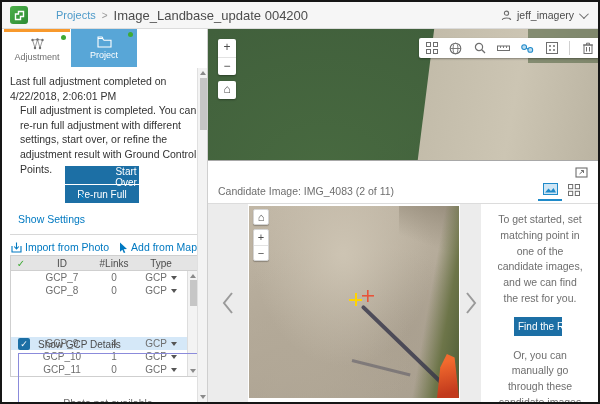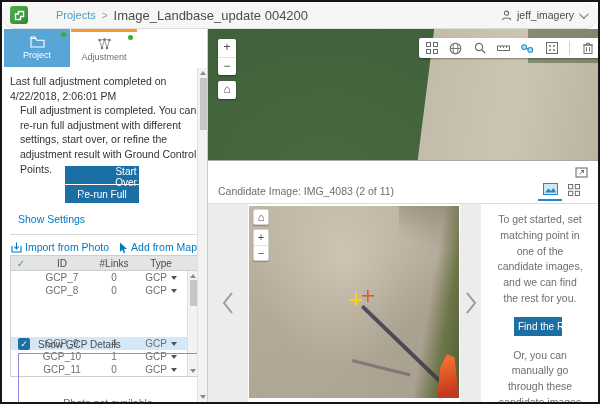--- a/index.html
+++ b/index.html
@@ -1,21 +1,21 @@
 <!DOCTYPE html>
 <html><head>
 <meta charset="utf-8">
 <style>
   * { box-sizing: border-box; margin: 0; padding: 0; }
   html,body { width:600px; height:404px; }
   body { font-family:"Liberation Sans", sans-serif; background:#fff; }
   #app { position:relative; width:600px; height:404px; border:2px solid #161616; overflow:hidden; background:#fff; }
 
   
-  .topbar { position:absolute; left:0; top:0; width:100%; height:27px; background:#f6f6f6; border-bottom:1px solid #dcdcdc; display:flex; align-items:center; z-index:30;border-radius:13px; }
+  .topbar { position:absolute; left:0; top:0; width:100%; height:27px; background:#f6f6f6; border-bottom:1px solid #dcdcdc; display:flex; align-items:center; z-index:30; }
   .logo { width:18px; height:18px; margin-left:8px; border-radius:3px; background:linear-gradient(135deg,#4db04a,#2e8b34); display:flex; align-items:center; justify-content:center; }
   .crumb { margin-left:28px; font-size:11px; color:#4d9ac9; cursor:pointer; }
   .crumb-sep { margin:0 6px; font-size:10px; color:#9a9a9a; }
   .tb-title { font-size:13px; color:#4c4c4c; }
   .user-box { margin-left:auto; margin-right:12px; display:flex; align-items:center; gap:5px; color:#4c4c4c; font-size:10.5px; cursor:pointer; }
   .chev-down-sm { width:7px; height:7px; border-right:1.5px solid #6e6e6e; border-bottom:1.5px solid #6e6e6e; transform:rotate(45deg) translateY(-2px); }
 
   
   .left-panel { position:absolute; left:0; top:27px; width:206px; bottom:0; background:#fff; z-index:20; border-right:1px solid #cfcfcf; }
   .tabs { position:absolute; left:2px; top:0; display:flex; }
@@ -151,37 +151,37 @@
           <circle cx="6" cy="3.5" r="2.3" fill="none" stroke="#6e6e6e" stroke-width="1.2"></circle>
           <path d="M1.5 11 c0-3 9-3 9 0" fill="none" stroke="#6e6e6e" stroke-width="1.2"></path>
         </svg>
       <span>jeff_imagery</span>
       <span class="chev-down-sm"></span>
     </div>
   </div>
 
   <div class="left-panel">
     <div class="tabs">
-      <div class="tab">
-        <svg width="15" height="12" viewBox="0 0 15 12">
-            <path d="M1 2.5 h4.5 l1.5 1.8 H14 V11 H1 z M1 2.5 V1 h4 l1 1.5" fill="none" stroke="currentColor" stroke-width="1.1"></path>
-          </svg>
-        <span>Project</span>
-        <span class="dot"></span>
-      </div>
       <div class="tab selected">
         <svg width="15" height="12" viewBox="0 0 15 12">
             <circle cx="2.5" cy="2" r="1.2" fill="currentColor"></circle>
             <circle cx="7.5" cy="1.5" r="1.2" fill="currentColor"></circle>
             <circle cx="12.5" cy="2" r="1.2" fill="currentColor"></circle>
             <circle cx="5" cy="10" r="1.2" fill="currentColor"></circle>
             <circle cx="10" cy="10" r="1.2" fill="currentColor"></circle>
             <path d="M2.5 2 L5 10 M7.5 1.5 L5 10 M7.5 1.5 L10 10 M12.5 2 L10 10 M2.5 2 L7.5 1.5 L12.5 2" fill="none" stroke="currentColor" stroke-width=".7"></path>
           </svg>
         <span>Adjustment</span>
+        <span class="dot"></span>
+      </div>
+      <div class="tab">
+        <svg width="15" height="12" viewBox="0 0 15 12">
+            <path d="M1 2.5 h4.5 l1.5 1.8 H14 V11 H1 z M1 2.5 V1 h4 l1 1.5" fill="none" stroke="currentColor" stroke-width="1.1"></path>
+          </svg>
+        <span>Project</span>
         <span class="dot"></span>
       </div>
     </div>
 
     <p class="status-text">Last full adjustment completed on 4/22/2018, 2:06:01 PM</p>
     <p class="panel-msg">Full adjustment is completed. You can re-run full adjustment with different settings, start over, or refine the adjustment result with Ground Control Points.</p>
 
     <button class="blue-btn btn-rerun">Re-run Full</button>
     <button class="blue-btn btn-start">Start Over</button>
 

